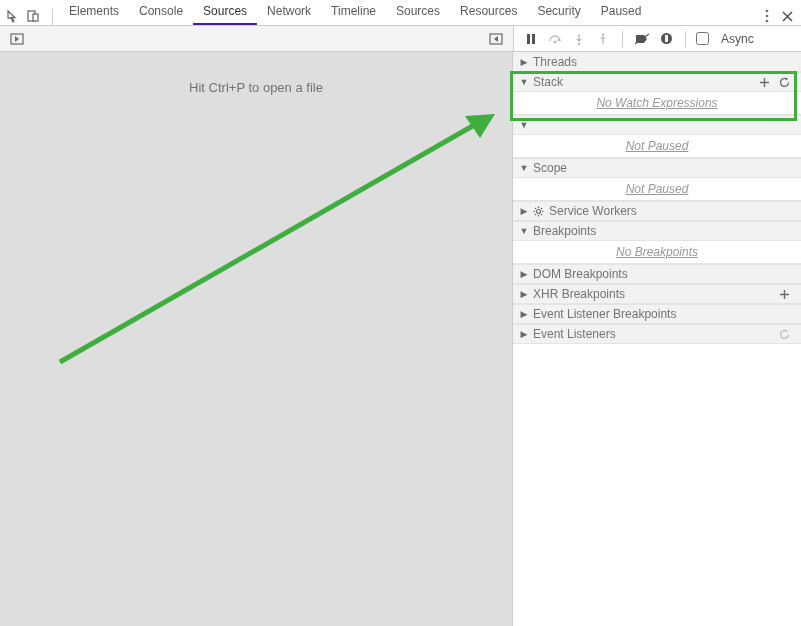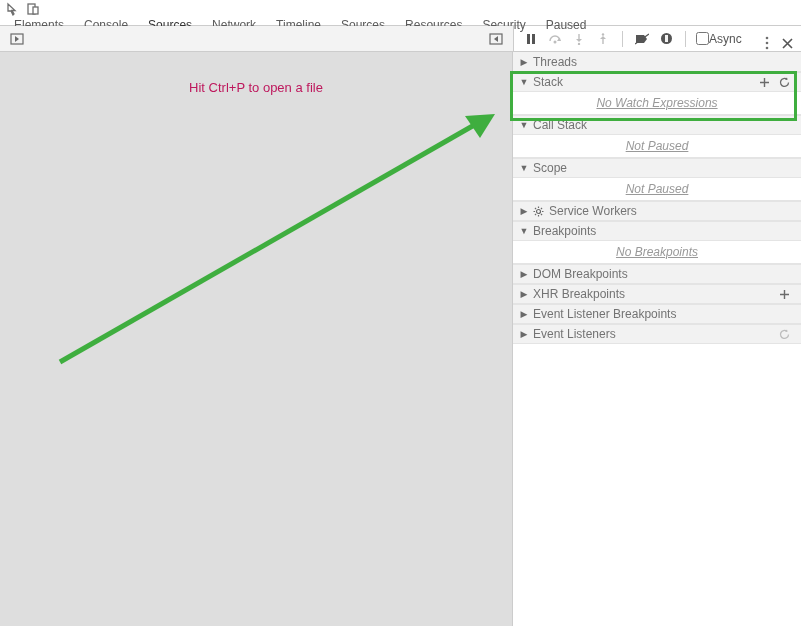--- a/index.html
+++ b/index.html
@@ -11,23 +11,22 @@
     width: 801px;
     height: 626px;
     overflow: hidden;
     position: relative;
   }
   
   .tabbar {
     height: 26px;
     border-bottom: 1px solid #ccc;
     display: flex;
-    align-items: flex-start;
+    align-items: flex-end;
     padding: 0 4px;
-    flex-direction: column;
   }
   .tabbar .left-icons { display: flex; align-items: center; gap: 2px; margin-right: 4px;}
   .tabbar .ic {
     width: 18px; height: 18px; display: inline-flex; align-items: center; justify-content: center;
     color: #6e6e6e;
   }
   .tabbar .divider, .toolbar2 .divider {
     width: 1px; height: 16px; background: #ccc; margin: 0 6px;
   }
   .tabs { display: flex; align-items: stretch; height: 26px; flex: 1; }
@@ -62,39 +61,39 @@
     padding: 0 6px;
     gap: 2px;
     border-left: 1px solid #ccc;
   }
   .tbtn {
     width: 22px; height: 20px;
     display: inline-flex; align-items: center; justify-content: center;
     color: #6a6a6a;
   }
   .tbtn.disabled { color: #bdbdbd; }
-  .async { display: flex; align-items: center; gap: 0; margin-left: 2px; color: #555;}
+  .async { display: flex; align-items: center; gap: 12px; margin-left: 2px; color: #555;}
   .async input { margin: 0; }
   
   .main {
     display: flex;
     height: calc(626px - 26px - 26px);
   }
   .editor-pane {
     flex: 1;
     background: #dedede;
     position: relative;
     border-right: 1px solid #ccc;
   }
   .editor-hint {
     position: absolute;
     top: 28px;
     left: 0; right: 0;
     text-align: center;
-    color: #be185d;
+    color: #737373;
     font-size: 13px;
   }
   .side-pane {
     width: 288px;
     background: #fff;
     overflow: hidden;
   }
   .section-header {
     height: 20px;
     display: flex;
@@ -266,21 +265,20 @@
         <svg width="11" height="11" viewBox="0 0 11 11">
             <path d="M9.5 5.5 A4 4 0 1 1 8 2.3" fill="none" stroke="#6a6a6a" stroke-width="1.3"></path>
             <path d="M8 0.5 L8.5 3 L6 2.5 Z" fill="#6a6a6a"></path>
           </svg>
       </span>
     </div>
     <div class="section-body">No Watch Expressions</div>
 
     <div class="section-header">
       <span class="tw">▼</span>
-      <span class="section-title">Call Stack</span>
     </div>
     <div class="section-body">Not Paused</div>
 
     <div class="section-header">
       <span class="tw">▼</span>
       <span class="section-title">Scope</span>
     </div>
     <div class="section-body">Not Paused</div>
 
     <div class="section-header">

